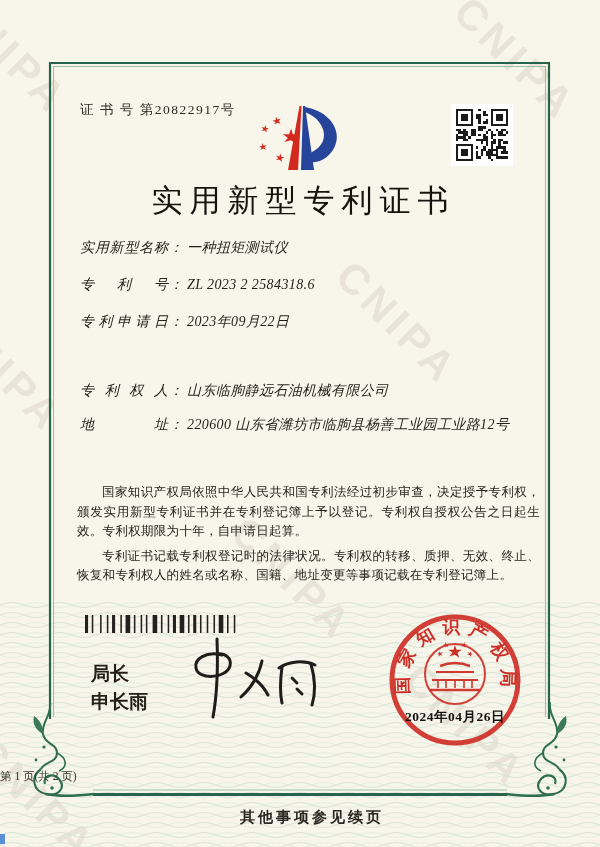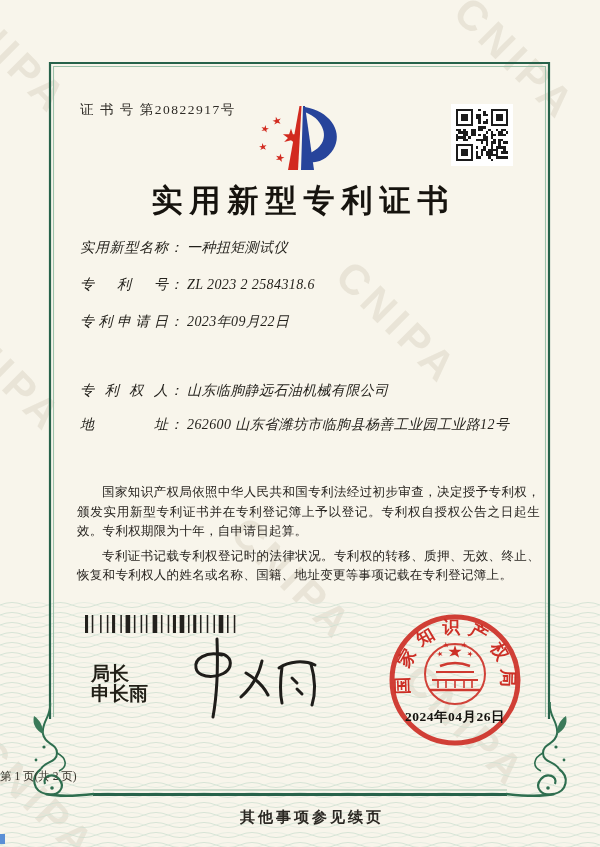--- a/index.html
+++ b/index.html
@@ -24,21 +24,21 @@
   .wm:nth-of-type(7){left:428px;top:655px;}
   
   .guilloche{position:absolute;left:0;top:600px;opacity:.8;pointer-events:none;}
   .frame{position:absolute;left:0;top:0;pointer-events:none;}
   
   .cert-no{position:absolute;left:80px;top:101px;font-size:13.5px;letter-spacing:1.5px;color:#2e2b26;text-align:right;}
   .logo{position:absolute;left:256px;top:94px;}
   .qr{position:absolute;left:451px;top:104px;width:52px;height:52px;background:#ffffff;padding:5px;shape-rendering:crispEdges;}
   .title{
     position:absolute;left:0;top:180px;width:600px;margin:0;text-align:center;
-    font-size:31px;font-weight:700;letter-spacing:7px;text-indent:7px;color:#16130e;
+    font-size:31px;font-weight:400;letter-spacing:7px;text-indent:7px;color:#16130e;
   }
   
   .fields{position:absolute;left:80px;top:237px;width:470px;font-size:14px;font-style:italic;}
   .frow{line-height:21px;white-space:nowrap;}
   .frow:nth-child(-n+3){margin-bottom:16px;}
   .frow:nth-child(4){margin-bottom:13px;margin-top:48px;}
   .frow:nth-child(n+5){margin-bottom:12px;}
   .flabel{display:inline-block;width:88px;text-align:justify;text-align-last:justify;color:#24221d;vertical-align:top;}
   .fcolon{margin:0 4px 0 1px;color:#24221d;}
   .fvalue{letter-spacing:.4px;color:#211f1a;}
@@ -46,21 +46,21 @@
   
   .paras{position:absolute;left:77px;top:483px;width:463px;font-size:12.5px;line-height:19.5px;
     text-align:justify;letter-spacing:.3px;color:#272420;}
   .paras p{margin:0;text-indent:2em;}
   .paras p + p{margin-top:5px;}
   
   .barcode{position:absolute;left:85px;top:615px;width:154px;height:18px;}
   .commissioner{position:absolute;left:91px;top:665px;
     font-family:"Liberation Sans","DejaVu Sans",sans-serif;font-size:19px;font-weight:600;color:#222018;}
   .commissioner div{line-height:18px;}
-  .commissioner div + div{margin-top:2px;}
+  .commissioner div + div{margin-top:10px;}
   .signature{position:absolute;left:178px;top:635px;}
   .seal-wrap{position:absolute;left:385px;top:610px;width:140px;height:140px;}
   .seal-date{
     position:absolute;left:385px;top:708px;width:140px;text-align:center;
     font-size:13.5px;font-weight:700;letter-spacing:.5px;color:#15130f;z-index:5;
   }
   .page-info{position:absolute;left:0;top:769px;width:553px;font-size:11.5px;color:#3a372f;}
   .cont-note{position:absolute;left:0;top:808px;width:600px;text-align:center;
     font-size:15px;font-weight:700;letter-spacing:3px;color:#2b2823;padding-left:12px;}
   .artifact{position:absolute;left:0;top:834px;width:5px;height:10px;background:#5b8fd6;}
@@ -263,21 +263,21 @@
     <div class="frow">
       <span class="flabel">专利号</span><span class="fcolon">：</span><span class="fvalue">ZL 2023 2 2584318.6</span>
     </div>
     <div class="frow">
       <span class="flabel">专利申请日</span><span class="fcolon">：</span><span class="fvalue">2023年09月22日</span>
     </div>
     <div class="frow">
       <span class="flabel">专利权人</span><span class="fcolon">：</span><span class="fvalue">山东临朐静远石油机械有限公司</span>
     </div>
     <div class="frow">
-      <span class="flabel">地址</span><span class="fcolon">：</span><span class="fvalue">262600 山东省潍坊市临朐县杨善工业园工业路12号</span>
+      <span class="flabel">地址</span><span class="fcolon">：</span><span class="fvalue">220600 山东省潍坊市临朐县杨善工业园工业路12号</span>
     </div>
   </div>
 
   <div class="paras">
     <p>国家知识产权局依照中华人民共和国专利法经过初步审查，决定授予专利权，颁发实用新型专利证书并在专利登记簿上予以登记。专利权自授权公告之日起生效。专利权期限为十年，自申请日起算。</p>
     <p>专利证书记载专利权登记时的法律状况。专利权的转移、质押、无效、终止、恢复和专利权人的姓名或名称、国籍、地址变更等事项记载在专利登记簿上。</p>
   </div>
 
   <svg id="barcode-svg" class="barcode" preserveAspectRatio="none" viewBox="0 0 100.20000000000007 18">
       <rect x="0" y="0" width="2" height="18" fill="#23211d"></rect>

